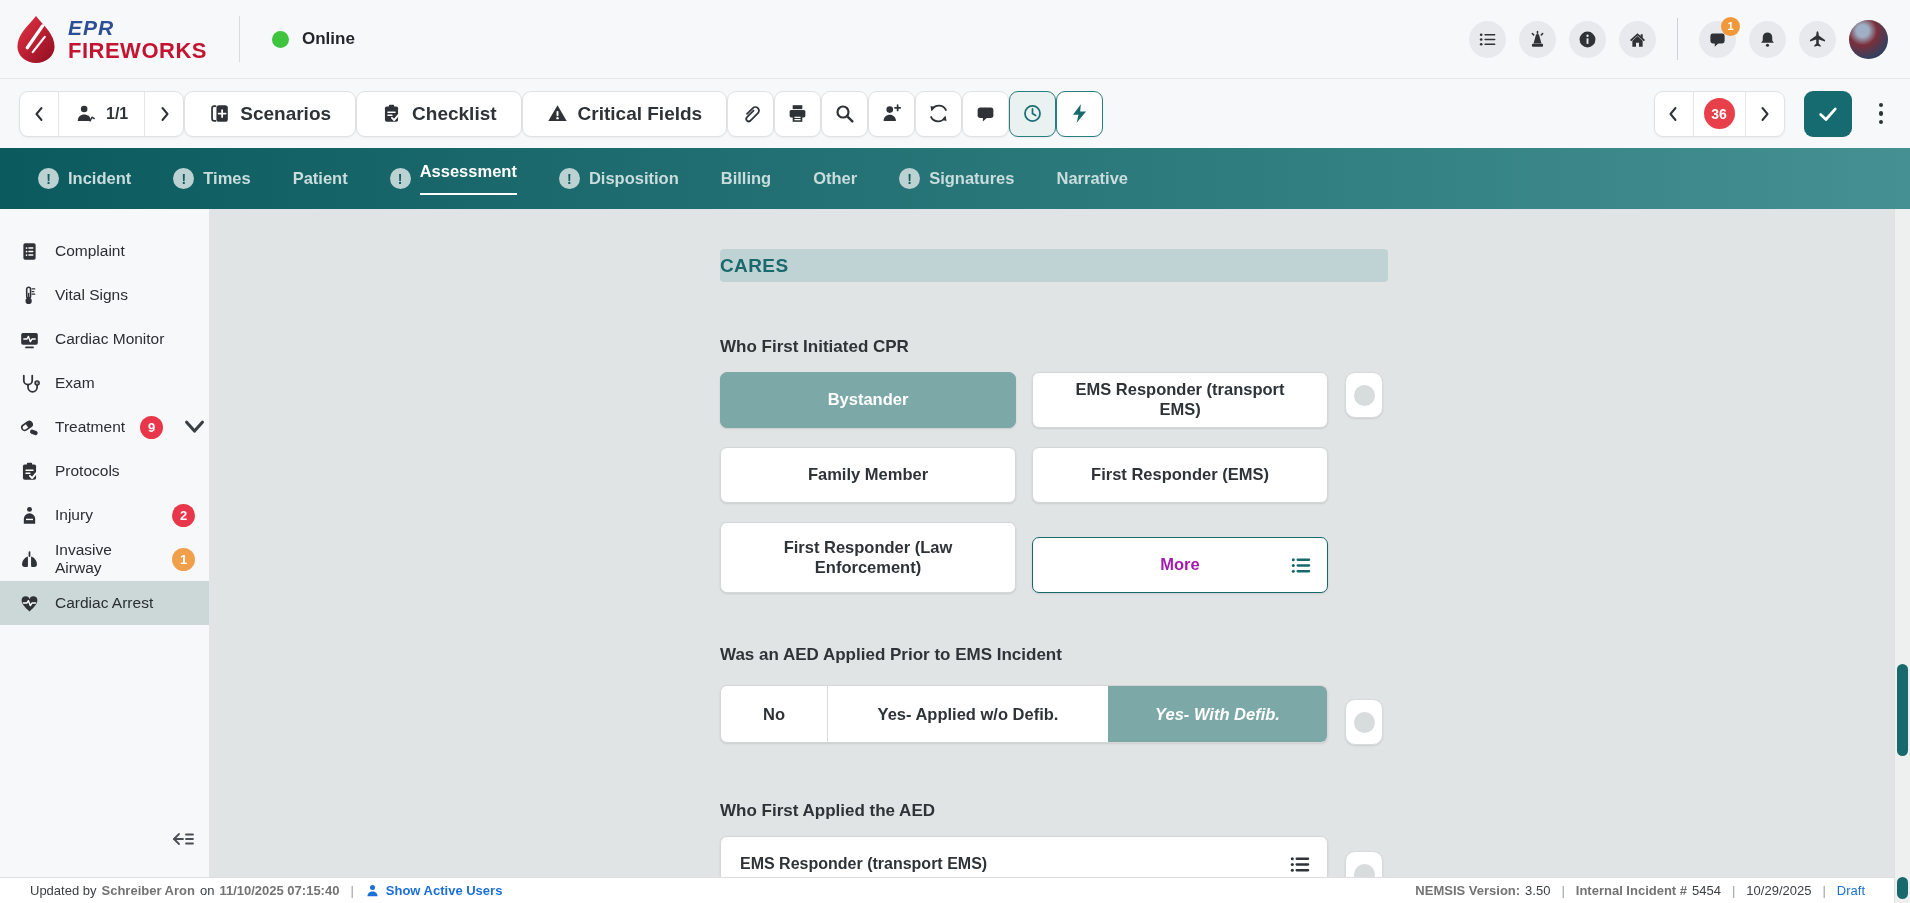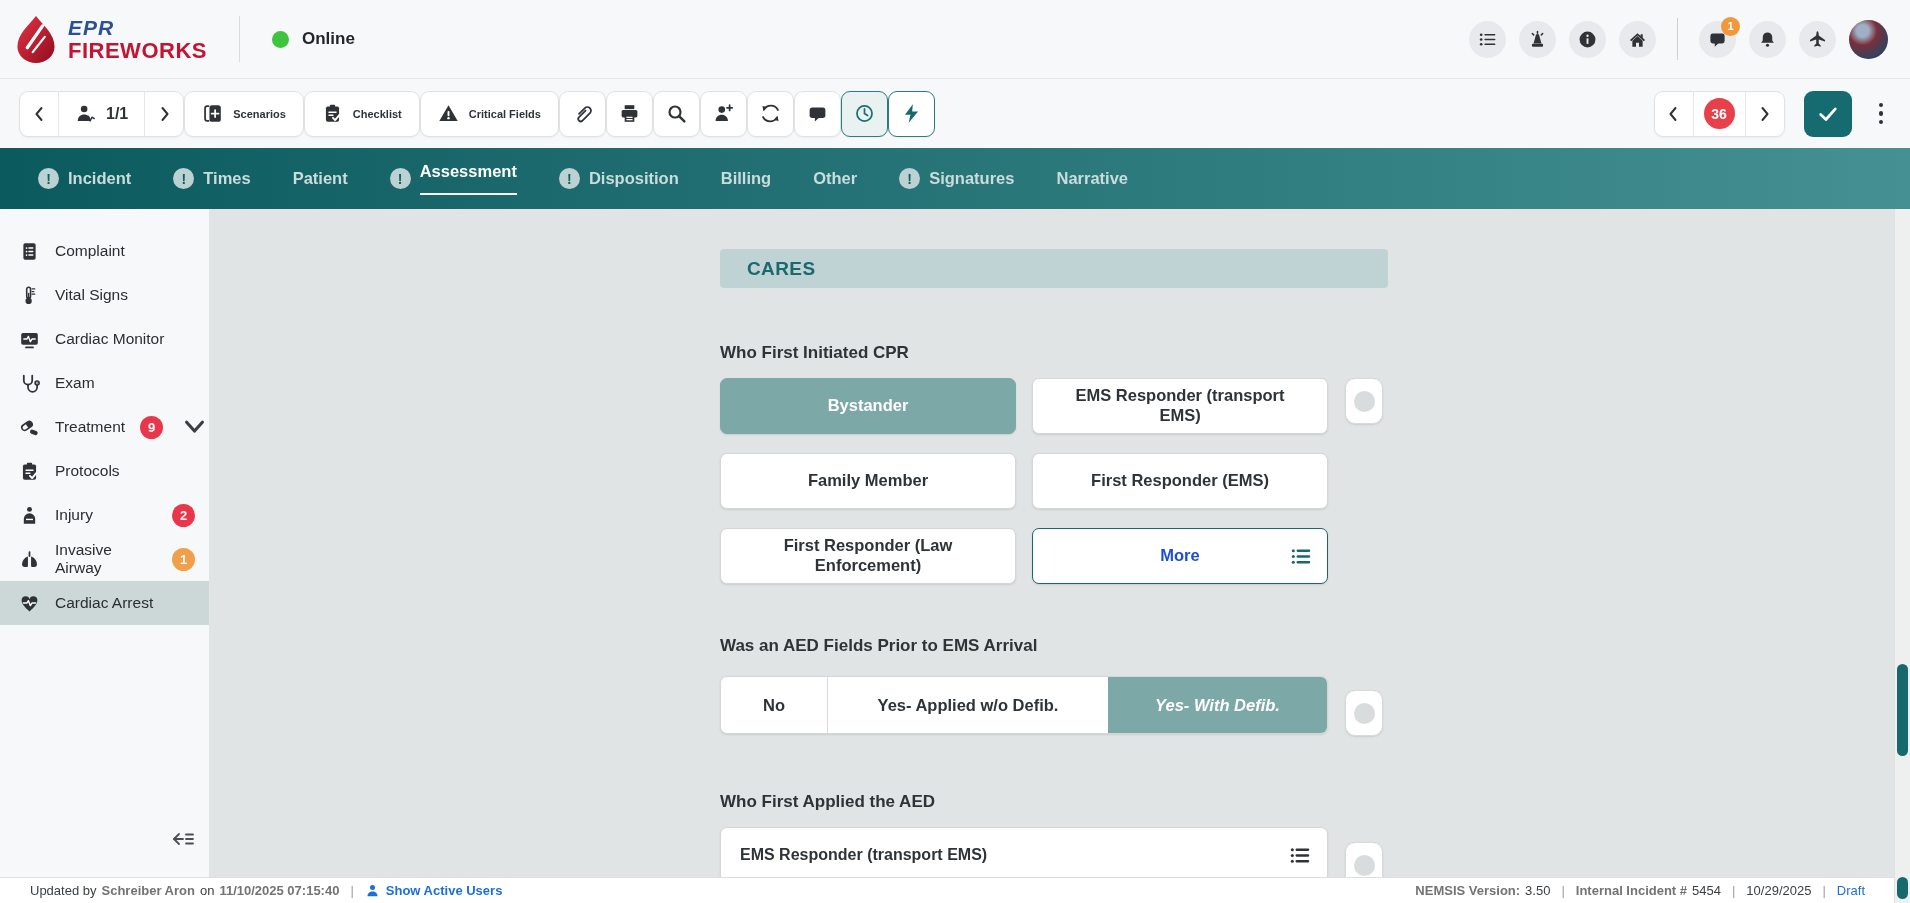--- a/index.html
+++ b/index.html
@@ -36,21 +36,21 @@
   
   .toolbar { height:69px; flex:0 0 69px; display:flex; align-items:center; padding:0 19px;
              background:#f7f8fa; }
   .tb-btn { background:#fff; border:1px solid #e0e2e4; border-radius:9px; height:46px;
             display:flex; align-items:center; box-shadow:0 1px 2px rgba(0,0,0,.05); cursor:pointer; }
   .tb-group { padding:0; overflow:hidden; }
   .tb-group .cell { height:100%; display:flex; align-items:center; justify-content:center; }
   .tb-group .chev { width:38px; }
   .tb-group .mid { padding:0 16px; gap:9px; border-left:1px solid #e4e6e8; border-right:1px solid #e4e6e8; }
   .counter-text { font-size:16px; font-weight:600; }
-  .tb-labeled { padding:0 17px; gap:10px; font-size:11px; font-weight:600; color:#2e3338; }
+  .tb-labeled { padding:0 24px; gap:10px; font-size:19px; font-weight:600; color:#2e3338; }
   .tb-icon { width:47px; justify-content:center; }
   .tb-icon svg, .tb-labeled svg { width:21px; height:21px; }
   .tb-teal { border:1.5px solid #2a7d80; }
   .tb-teal.clock-bg { background:#e9f1f1; }
   .tb-right { margin-left:auto; display:flex; align-items:center; gap:19px; }
   .issue-badge { width:31px; height:31px; border-radius:50%; background:#e8404a; color:#fff;
                  font-size:14px; font-weight:700; display:flex; align-items:center; justify-content:center; }
   .save-btn { width:48px; height:46px; border-radius:9px; background:#156b6f; border:none;
               display:flex; align-items:center; justify-content:center; cursor:pointer; }
   .save-btn svg { width:22px; height:22px; }
@@ -78,34 +78,34 @@
   .side-badge { margin-left:auto; min-width:23px; height:23px; border-radius:50%; color:#fff;
                 font-size:13px; font-weight:700; display:flex; align-items:center; justify-content:center; }
   .badge-red { background:#e8374a; } .badge-orange { background:#f0a04b; }
   .side-chevron { margin-left:6px; }
   .collapse-btn { position:absolute; bottom:25px; left:172px; cursor:pointer; }
   .collapse-btn svg { width:22px; height:18px; }
 
   
   .main { flex:1 1 auto; background:#e0e4e4; position:relative; overflow:hidden; }
   .content-col { position:absolute; left:510px; top:0; width:668px; }
-  .cares-bar { margin-top:40px; height:39px; background:#c0d3d4; border-radius:4px;
-               display:flex; align-items:center; padding-left:27px; }
+  .cares-bar { margin-top:40px; height:33px; background:#c0d3d4; border-radius:4px;
+               display:flex; align-items:center; }
   .cares-text { font-size:19px; font-weight:800; color:#19696d; letter-spacing:.4px; }
   .q-label { font-size:17px; font-weight:700; color:#2e3338; }
   .lbl1 { margin-top:55px; } .lbl2 { margin-top:52px; } .lbl3 { margin-top:58px; }
   .row { position:relative; width:608px; }
   .opt-grid { margin-top:15px; display:grid; grid-template-columns:296px 296px; column-gap:16px; row-gap:19px; }
   .opt-btn { min-height:56px; background:#fff; border:1px solid #d4d6d8; border-radius:7px;
              display:flex; align-items:center; justify-content:center; text-align:center;
              font-size:16.5px; font-weight:700; color:#2e3338; padding:4px 34px; line-height:1.2;
              box-shadow:0 1px 2px rgba(0,0,0,.10); cursor:pointer; position:relative;
              font-family:inherit; }
   .opt-btn.selected { background:#7da8a8; border-color:#7da8a8; color:#fff; }
-  .opt-btn.more { color:#1d4ed8; border:1.5px solid #17696d; }
+  .opt-btn.more { color:#a21caf; border:1.5px solid #17696d;margin-top:15px; }
   .opt-btn.more svg { position:absolute; right:15px; width:23px; height:23px; }
   .state-circle { position:absolute; right:-55px; top:0; width:38px; height:46px; background:#fff;
                   border:1px solid #d8dadc; border-radius:10px; box-shadow:0 1px 2px rgba(0,0,0,.10);
                   display:flex; align-items:center; justify-content:center; cursor:pointer; }
   .state-circle i { width:21px; height:21px; border-radius:50%; background:#d8dcdc; display:block; }
   .segmented { margin-top:20px; height:58px; width:608px; display:flex; background:#fff;
                border:1px solid #d4d6d8; border-radius:7px; overflow:hidden;
                box-shadow:0 1px 2px rgba(0,0,0,.10); }
   .seg { display:flex; align-items:center; justify-content:center; font-size:16.5px; font-weight:700;
          color:#2e3338; cursor:pointer; }
@@ -512,21 +512,21 @@
                   <circle class="tl" cx="4.5" cy="18" r="1.6"></circle>
                 <path d="M9 6 H21 M9 12 H21 M9 18 H21" stroke="#17696d" stroke-width="2.4" stroke-linecap="round"></path>
               </svg>
             </button>
           </div>
           <div class="state-circle">
               <i></i>
             </div>
         </div>
 
-        <div class="q-label lbl2">Was an AED Fields Prior to EMS Arrival</div>
+        <div class="q-label lbl2">Was an AED Applied Prior to EMS Incident</div>
         <div class="row">
           <div class="segmented">
             <div class="seg seg-1">No</div>
             <div class="seg seg-2">Yes- Applied w/o Defib.</div>
             <div class="seg seg-3 selected">Yes- With Defib.</div>
           </div>
           <div class="state-circle" style="top:14px;">
               <i></i>
             </div>
         </div>

